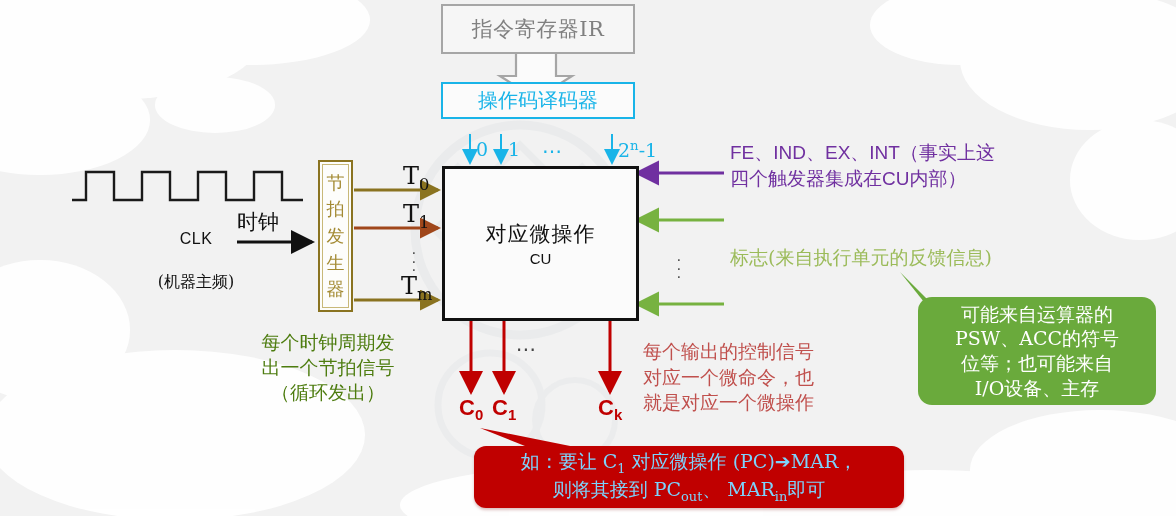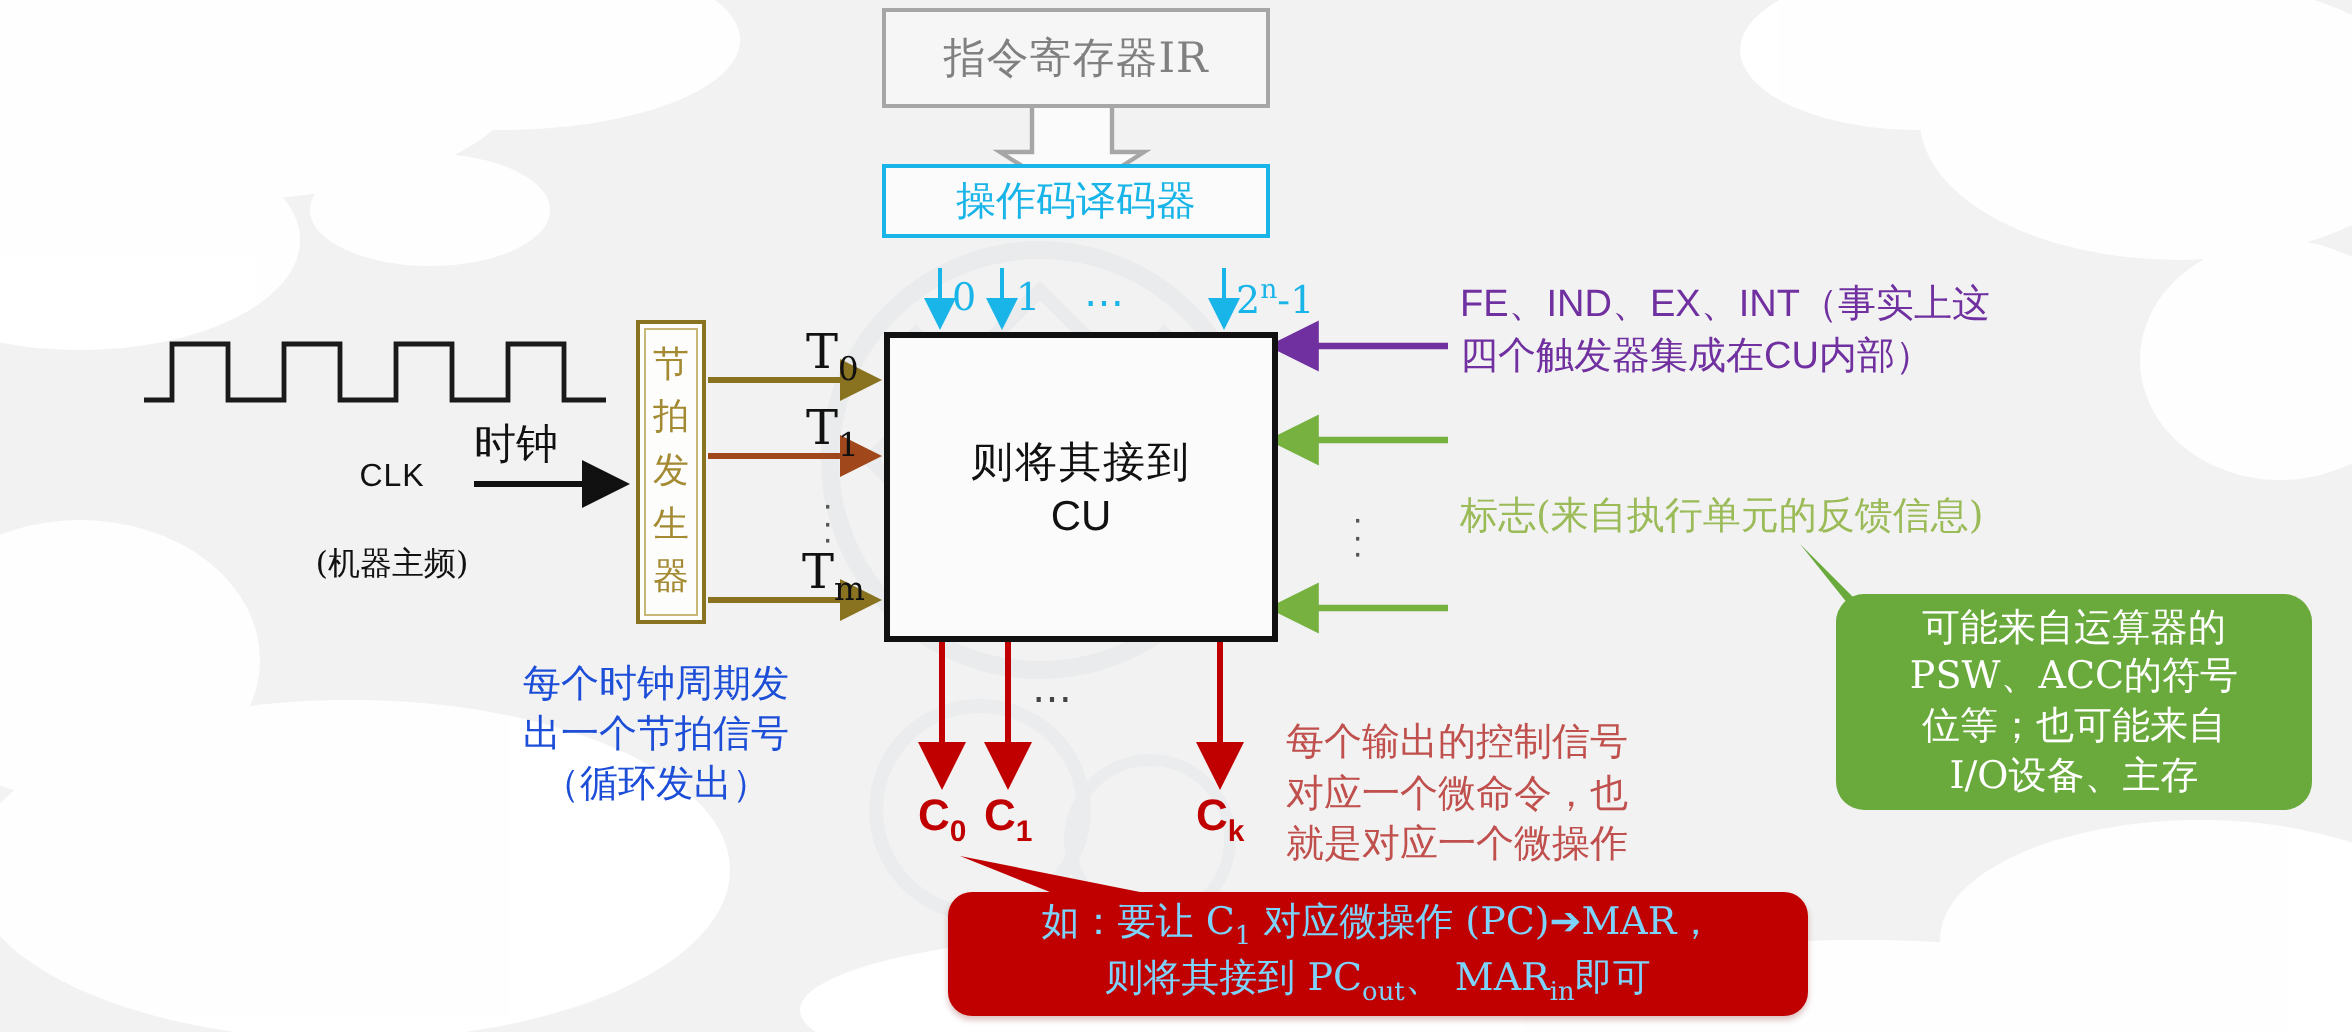--- a/index.html
+++ b/index.html
@@ -52,21 +52,21 @@
   
   #cu-box {
     left: 442px; top: 166px; width: 191px; height: 149px;
     border: 3px solid #111111;
     background: #fbfbfb;
     display: flex; flex-direction: column;
     align-items: center; justify-content: center;
     gap: 2px;
   }
   #cu-title { font-size: 21px; color: #111; font-family: "DejaVu Serif", serif; letter-spacing:1px;}
-  #cu-sub { font-size: 21px; color: #111; font-family: "Liberation Sans", sans-serif;}
+  #cu-sub { font-size: 15px; color: #111; font-family: "Liberation Sans", sans-serif;}
 
   
   #beat-box {
     left: 318px; top: 160px; width: 35px; height: 152px;
     border: 2px solid #8a7320;
     background: #fdfdfb;
     box-sizing: border-box;
     padding: 2px;
   }
   #beat-inner {
@@ -94,32 +94,31 @@
 
   #shizhong-label {
     left: 237px; top: 208px;
     font-size: 21px; color: #111;
     font-family: "DejaVu Serif", serif;
   }
 
   #beat-note {
     left: 203px; top: 330px; width: 250px;
     text-align: center;
-    font-size: 19px; color: #1d4ed8;
+    font-size: 19px; color: #4d7c0f;
     line-height: 1.32;
     font-family: "DejaVu Serif", serif;
   }
 
   #ctrl-note {
     left: 643px; top: 339px; width: 250px;
     text-align: left;
     font-size: 19px; color: #c0504d;
     line-height: 1.35;
     font-family: "DejaVu Serif", serif;
-    margin-top: 20px;
   }
 
   #fe-note {
     left: 730px; top: 140px; width: 340px;
     font-size: 19px; color: #7030a0;
     line-height: 1.35;
     font-family: "Liberation Sans", sans-serif;
   }
 
   #flag-note {
@@ -288,21 +287,21 @@
   <div class="abs" id="decoder-box">
     <span>操作码译码器</span>
   </div>
 
   <div class="dlabel" style="left:476px; top:138px;">0</div>
   <div class="dlabel" style="left:508px; top:138px;">1</div>
   <div class="dlabel hdots" style="left:542px; top:139px; color:#19b4e8;">⋯</div>
   <div class="dlabel" style="left:618px; top:138px; white-space:nowrap;"><span>2</span><sup>n</sup><span>-1</span></div>
 
   <div class="abs" id="cu-box">
-    <div id="cu-title">则将其接到</div>
+    <div id="cu-title">对应微操作</div>
     <div id="cu-sub">CU</div>
   </div>
 
   <div class="vdots" style="left:676px; top:256px;">
     <div>·</div>
       <div>·</div>
       <div>·</div>
   </div>
 
   <div class="abs" id="beat-box">

